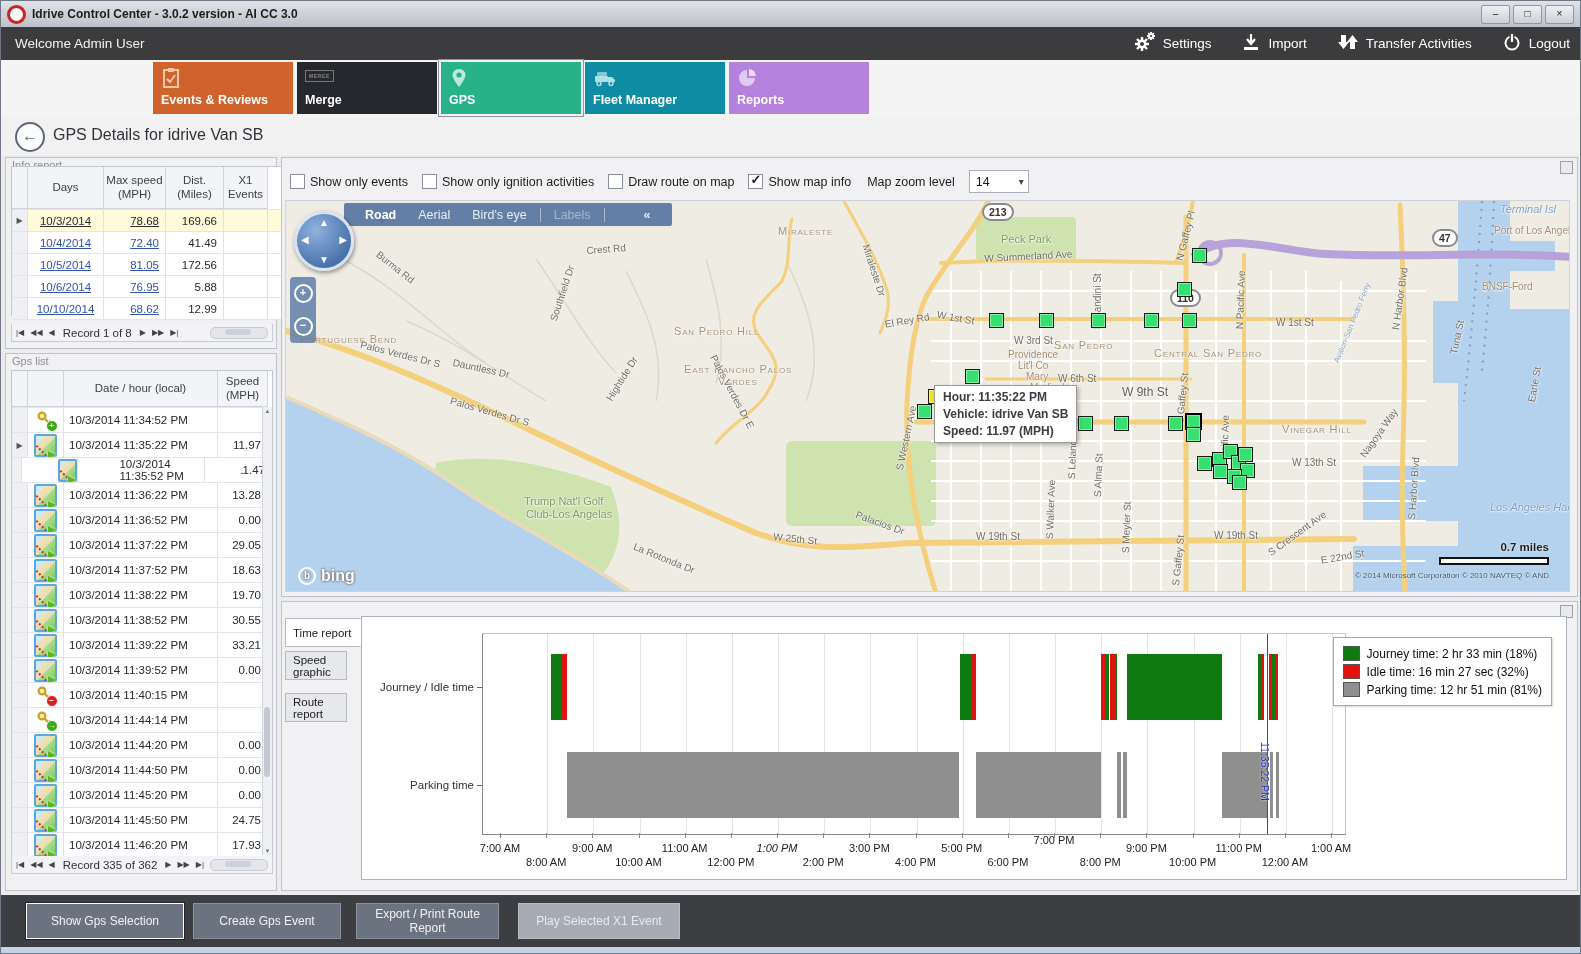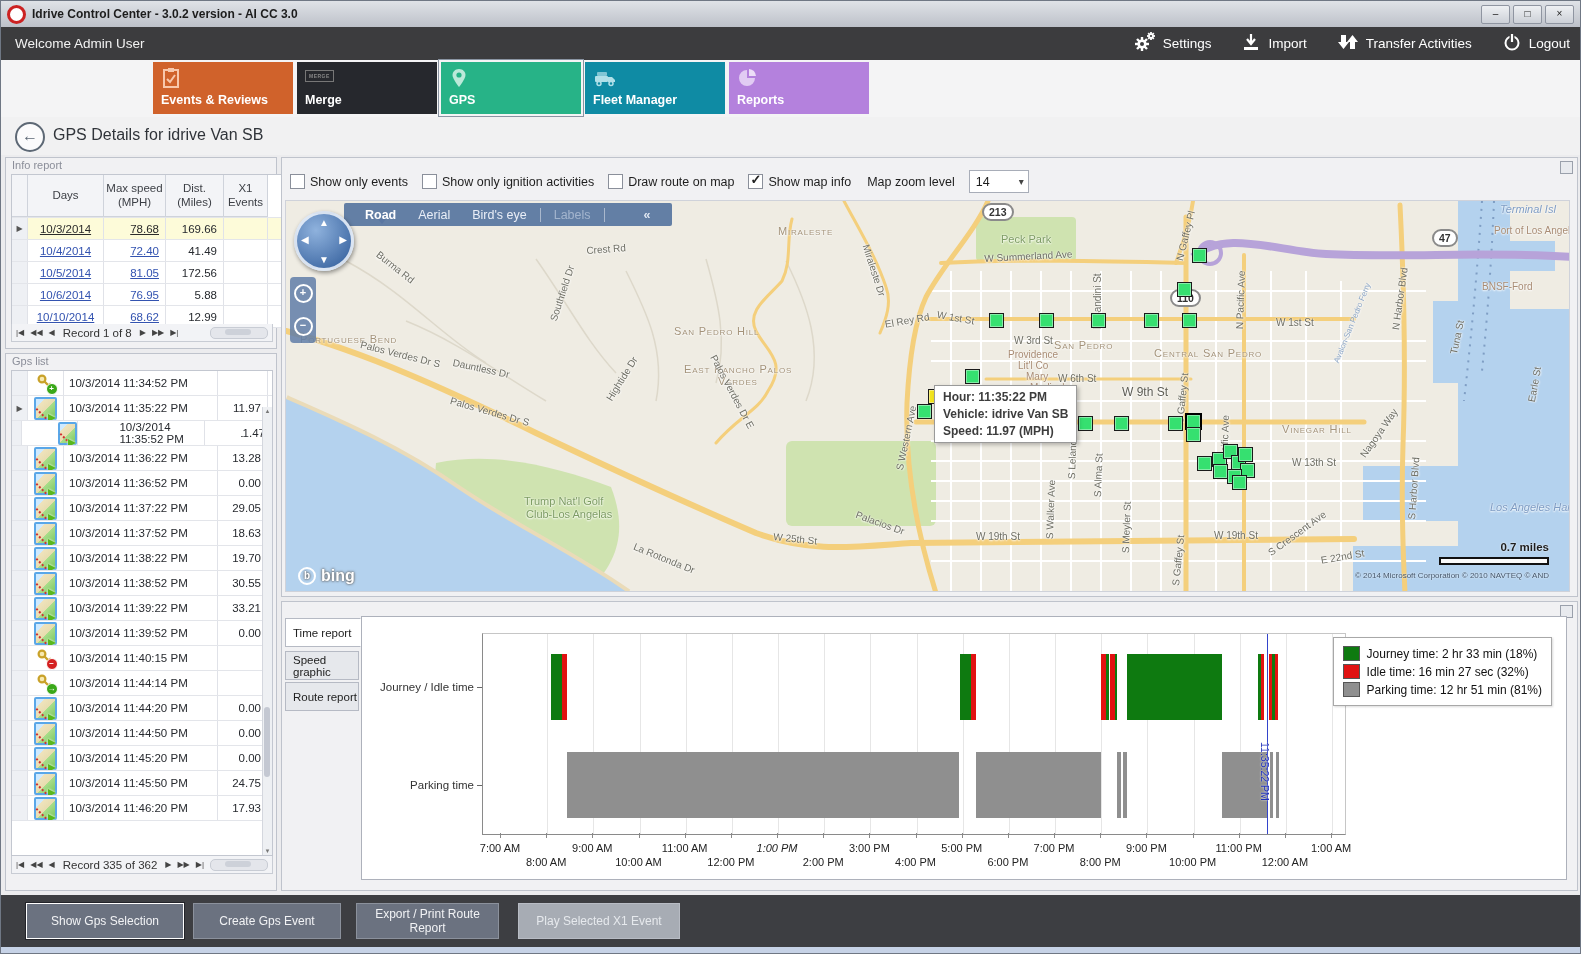--- a/index.html
+++ b/index.html
@@ -89,21 +89,21 @@
   .compass i{position:absolute;color:#fff;font-size:10px;font-style:normal;}
   .zoomstrip{position:absolute;left:4px;top:76px;width:26px;height:66px;background:rgba(96,126,168,.85);border-radius:4px;z-index:5;display:flex;flex-direction:column;align-items:center;justify-content:space-around;}
   .zbtn{width:15px;height:15px;border:2px solid #fff;border-radius:50%;color:#fff;font-size:11px;font-weight:bold;line-height:13px;text-align:center;}
   .bing{position:absolute;left:12px;bottom:6px;color:#fff;font-size:16px;font-weight:bold;text-shadow:0 0 3px #666,0 0 2px #666;display:flex;align-items:center;gap:5px;z-index:5;}
   .bing .bmark{width:14px;height:14px;border:2.5px solid #fff;border-radius:50%;font-size:10px;line-height:13px;text-align:center;}
   .scale-label{position:absolute;right:20px;top:340px;font-size:11.5px;font-weight:bold;color:#1d1d1d;text-shadow:0 0 2px #fff;z-index:5;}
   .scale-bar{position:absolute;right:20px;top:356px;width:106px;height:4px;background:#fafafa;border:2px solid #111;z-index:5;}
   .copyright{position:absolute;right:20px;top:370px;font-size:8px;color:#44566b;text-shadow:0 0 2px #fff;z-index:5;}
   
   .chart-tabs{position:absolute;left:3px;top:16px;width:76px;}
-  .ctab{width:74px;height:29px;border:1px solid #b6bac4;background:#e6e8ec;font-size:11.5px;color:#222;display:flex;align-items:center;padding-left:7px;box-sizing:border-box;margin-bottom:2px;}
+  .ctab{width:62px;height:29px;border:1px solid #b6bac4;background:#e6e8ec;font-size:11.5px;color:#222;display:flex;align-items:center;padding-left:7px;box-sizing:border-box;margin-bottom:13px;}
   .ctab.active{background:#fff;border-right-color:#fff;width:76px;margin-bottom:4px;}
   .chart-box{position:absolute;left:79px;top:14px;width:1206px;height:264px;background:#fff;border:1px solid #adb1bb;box-sizing:border-box;}
   .plot{position:absolute;border:1px solid #c6c6c6;border-bottom:1px solid #8a8a8a;border-left:1px solid #8a8a8a;background:#fff;}
   .gridline{position:absolute;top:0;width:1px;background:#e6e6e6;height:100%;}
   .gbar{position:absolute;}
   .rowlab{position:absolute;font-size:11.5px;color:#333;text-align:right;width:108px;}
   .rowtick{position:absolute;width:5px;height:1px;background:#666;}
   .xtick{position:absolute;width:1px;height:5px;background:#888;}
   .xlab{position:absolute;font-size:11px;color:#222;width:70px;text-align:center;}
   .legend{position:absolute;right:14px;top:20px;border:1px solid #a8a8a8;background:#fff;padding:5px 9px;font-size:12px;color:#111;box-shadow:1px 1px 2px rgba(0,0,0,.15);}
@@ -222,21 +222,21 @@
     </div>
 
   <div class="pagehead">
     <div class="backbtn">←</div>
     <span class="pagetitle">GPS Details for idrive Van SB</span>
   </div>
 
   <div class="panel info-panel">
     <div class="panel-title">Info report</div>
     <div id="infoGrid"></div>
-  <div class="grid" style="top: 16px; width: 282px; height: 150px;">
+  <div class="grid" style="top: 8px; width: 282px; height: 150px;">
         <div class="g-row g-head" style="height: 42px;">
           <div class="g-cell ind" style="width: 16px;"></div>
           <div class="g-cell" style="width: 76px; white-space: normal;">Days</div>
           <div class="g-cell" style="width: 62px; white-space: normal;">Max speed (MPH)</div>
           <div class="g-cell" style="width: 58px; white-space: normal;">Dist. (Miles)</div>
           <div class="g-cell" style="width: 44px; white-space: normal;">X1 Events</div>
         </div>
         <div class="g-row sel" style="height: 21px;">
           <div class="g-cell ind" style="width: 16px;">▶</div>
           <div class="g-cell" style="width: 76px;">
@@ -309,20 +309,26 @@
         <div class="hscroll">
           <div class="hthumb"></div>
         </div>
       </div>
     </div>
 
   <div class="panel gps-panel">
     <div class="panel-title">Gps list</div>
     <div id="gpsGrid"></div>
   <div class="grid" style="top: 16px; width: 262px; height: 486px;">
+        <div class="g-row g-head" style="height: 36px;">
+          <div class="g-cell ind" style="width: 16px;"></div>
+          <div class="g-cell ind" style="width: 36px; background: rgb(243, 244, 247);"></div>
+          <div class="g-cell" style="width: 154px;">Date / hour (local)</div>
+          <div class="g-cell" style="width: 50px; white-space: normal;">Speed (MPH)</div>
+        </div>
         <div class="g-row" style="height: 24px;">
           <div class="g-cell ind" style="width: 16px;"></div>
           <div class="g-cell" style="width: 36px;">
             <span class="icon-key"><svg width="20" height="20" viewBox="0 0 20 20">
                 <circle cx="6" cy="6" r="3.4" fill="#f7e9b0" stroke="#c9a22a" stroke-width="2.2"></circle>
                 <path d="M8.5 8.5 L16 16 M12.5 12.5 l2.5 -2 M14.5 14.5 l2.5 -2" stroke="#c9a22a" stroke-width="2.4" fill="none"></path>
               </svg><span class="badge" style="background:#3aa818">+</span></span>
           </div>
           <div class="g-cell" style="width: 154px; justify-content: flex-start; padding-left: 5px;">10/3/2014 11:34:52 PM</div>
           <div class="g-cell num" style="width: 50px;"></div>
@@ -822,21 +828,21 @@
         <div class="xtick" style="left: 830.6px; top: 216px;"></div>
         <div class="xtick" style="left: 876.7px; top: 216px;"></div>
         <div class="xtick" style="left: 922.9px; top: 216px;"></div>
         <div class="xtick" style="left: 969.1px; top: 216px;"></div>
         <div class="xlab" style="left: 103px; top: 225px;">7:00 AM</div>
         <div class="xlab" style="left: 195.3px; top: 225px;">9:00 AM</div>
         <div class="xlab" style="left: 287.7px; top: 225px;">11:00 AM</div>
         <div class="xlab" style="left: 380px; top: 225px; font-style: italic;">1:00 PM</div>
         <div class="xlab" style="left: 472.4px; top: 225px;">3:00 PM</div>
         <div class="xlab" style="left: 564.7px; top: 225px;">5:00 PM</div>
-        <div class="xlab" style="left: 657px; top: 225px;">7:00 PM</div>
+        <div class="xlab" style="left: 657px; top: 217px;">7:00 PM</div>
         <div class="xlab" style="left: 749.4px; top: 225px;">9:00 PM</div>
         <div class="xlab" style="left: 841.7px; top: 225px;">11:00 PM</div>
         <div class="xlab" style="left: 934.1px; top: 225px;">1:00 AM</div>
         <div class="xlab" style="left: 149.2px; top: 239px;">8:00 AM</div>
         <div class="xlab" style="left: 241.5px; top: 239px;">10:00 AM</div>
         <div class="xlab" style="left: 333.9px; top: 239px;">12:00 PM</div>
         <div class="xlab" style="left: 426.2px; top: 239px;">2:00 PM</div>
         <div class="xlab" style="left: 518.5px; top: 239px;">4:00 PM</div>
         <div class="xlab" style="left: 610.9px; top: 239px;">6:00 PM</div>
         <div class="xlab" style="left: 703.2px; top: 239px;">8:00 PM</div>

